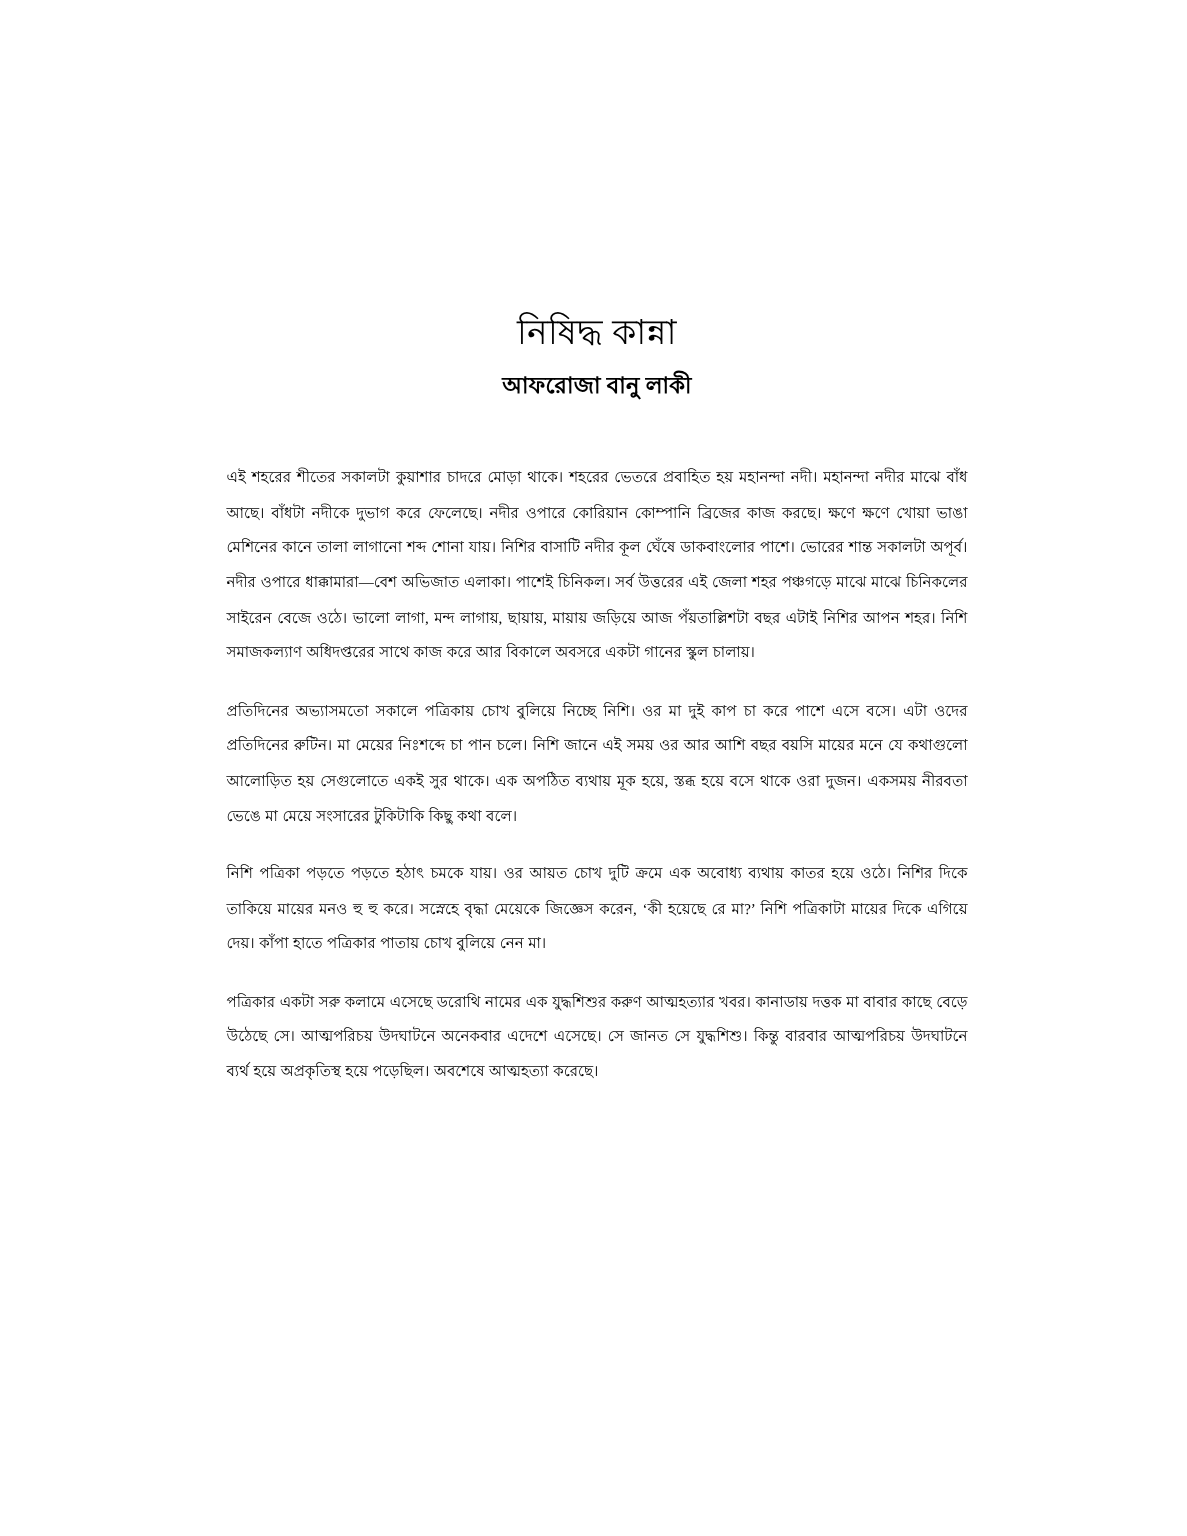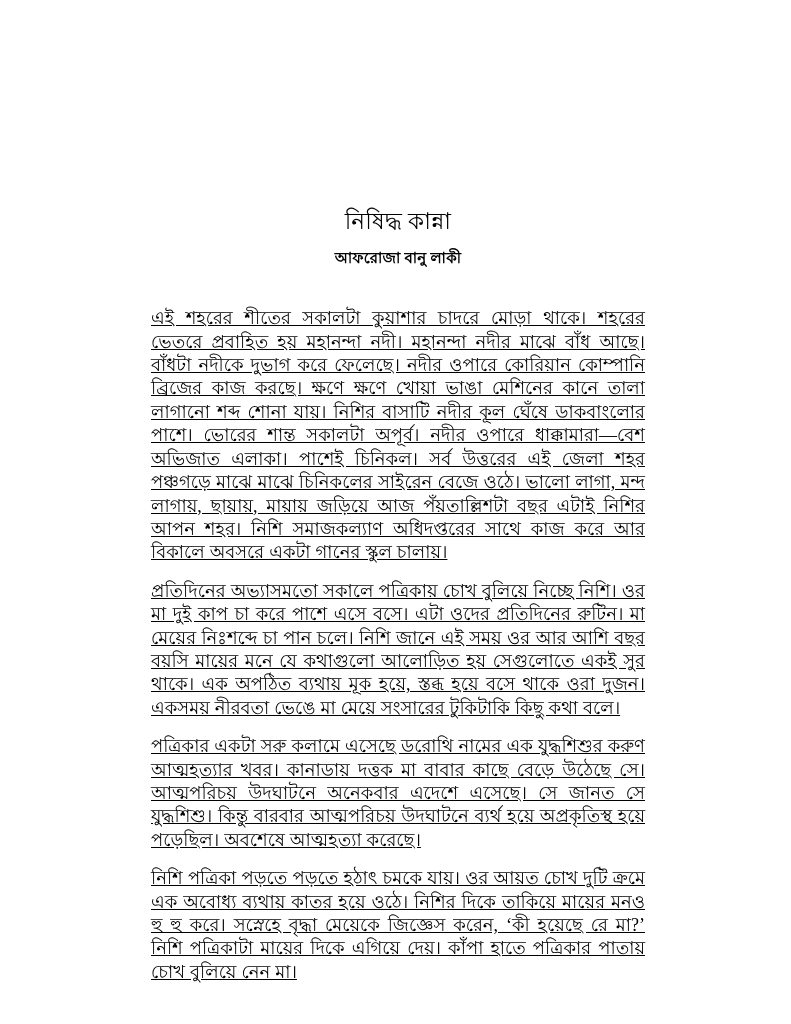--- a/index.html
+++ b/index.html
@@ -51,45 +51,44 @@
     margin: 12px 0 0 0;
     font-weight: 700;
     letter-spacing: 0.2px;
   }
 
   .body-text {
     margin-top: 39px;
   }
 
   .para {
-    font-size: 18px;
+    font-size: 10px;
     line-height: 23.4px;
     text-align: justify;
     text-justify: inter-word;
     margin: 0 0 15px 0;
     word-spacing: 0.5px;
-    text-decoration: underline;
   }
 
   .para:last-child {
     margin-bottom: 0;
   }
 </style>
 </head>
 <body>
 
 <div class="page">
   <div class="content">
 
     <div class="title-block">
       <h1 class="doc-title">নিষিদ্ধ কান্না</h1>
       <p class="doc-author">আফরোজা বানু লাকী</p>
     </div>
 
     <div class="body-text">
       <p class="para">এই শহরের শীতের সকালটা কুয়াশার চাদরে মোড়া থাকে। শহরের ভেতরে প্রবাহিত হয় মহানন্দা নদী। মহানন্দা নদীর মাঝে বাঁধ আছে। বাঁধটা নদীকে দুভাগ করে ফেলেছে। নদীর ওপারে কোরিয়ান কোম্পানি ব্রিজের কাজ করছে। ক্ষণে ক্ষণে খোয়া ভাঙা মেশিনের কানে তালা লাগানো শব্দ শোনা যায়। নিশির বাসাটি নদীর কূল ঘেঁষে ডাকবাংলোর পাশে। ভোরের শান্ত সকালটা অপূর্ব। নদীর ওপারে ধাক্কামারা—বেশ অভিজাত এলাকা। পাশেই চিনিকল। সর্ব উত্তরের এই জেলা শহর পঞ্চগড়ে মাঝে মাঝে চিনিকলের সাইরেন বেজে ওঠে। ভালো লাগা, মন্দ লাগায়, ছায়ায়, মায়ায় জড়িয়ে আজ পঁয়তাল্লিশটা বছর এটাই নিশির আপন শহর। নিশি সমাজকল্যাণ অধিদপ্তরের সাথে কাজ করে আর বিকালে অবসরে একটা গানের স্কুল চালায়।</p>
       <p class="para">প্রতিদিনের অভ্যাসমতো সকালে পত্রিকায় চোখ বুলিয়ে নিচ্ছে নিশি। ওর মা দুই কাপ চা করে পাশে এসে বসে। এটা ওদের প্রতিদিনের রুটিন। মা মেয়ের নিঃশব্দে চা পান চলে। নিশি জানে এই সময় ওর আর আশি বছর বয়সি মায়ের মনে যে কথাগুলো আলোড়িত হয় সেগুলোতে একই সুর থাকে। এক অপঠিত ব্যথায় মূক হয়ে, স্তব্ধ হয়ে বসে থাকে ওরা দুজন। একসময় নীরবতা ভেঙে মা মেয়ে সংসারের টুকিটাকি কিছু কথা বলে।</p>
+      <p class="para">নিশি পত্রিকা পড়তে পড়তে হঠাৎ চমকে যায়। ওর আয়ত চোখ দুটি ক্রমে এক অবোধ্য ব্যথায় কাতর হয়ে ওঠে। নিশির দিকে তাকিয়ে মায়ের মনও হু হু করে। সস্নেহে বৃদ্ধা মেয়েকে জিজ্ঞেস করেন, ‘কী হয়েছে রে মা?’ নিশি পত্রিকাটা মায়ের দিকে এগিয়ে দেয়। কাঁপা হাতে পত্রিকার পাতায় চোখ বুলিয়ে নেন মা।</p>
       <p class="para">পত্রিকার একটা সরু কলামে এসেছে ডরোথি নামের এক যুদ্ধশিশুর করুণ আত্মহত্যার খবর। কানাডায় দত্তক মা বাবার কাছে বেড়ে উঠেছে সে। আত্মপরিচয় উদঘাটনে অনেকবার এদেশে এসেছে। সে জানত সে যুদ্ধশিশু। কিন্তু বারবার আত্মপরিচয় উদঘাটনে ব্যর্থ হয়ে অপ্রকৃতিস্থ হয়ে পড়েছিল। অবশেষে আত্মহত্যা করেছে।</p>
-      <p class="para">নিশি পত্রিকা পড়তে পড়তে হঠাৎ চমকে যায়। ওর আয়ত চোখ দুটি ক্রমে এক অবোধ্য ব্যথায় কাতর হয়ে ওঠে। নিশির দিকে তাকিয়ে মায়ের মনও হু হু করে। সস্নেহে বৃদ্ধা মেয়েকে জিজ্ঞেস করেন, ‘কী হয়েছে রে মা?’ নিশি পত্রিকাটা মায়ের দিকে এগিয়ে দেয়। কাঁপা হাতে পত্রিকার পাতায় চোখ বুলিয়ে নেন মা।</p>
     </div>
 
   </div>
 </div>
 
 </body></html>

